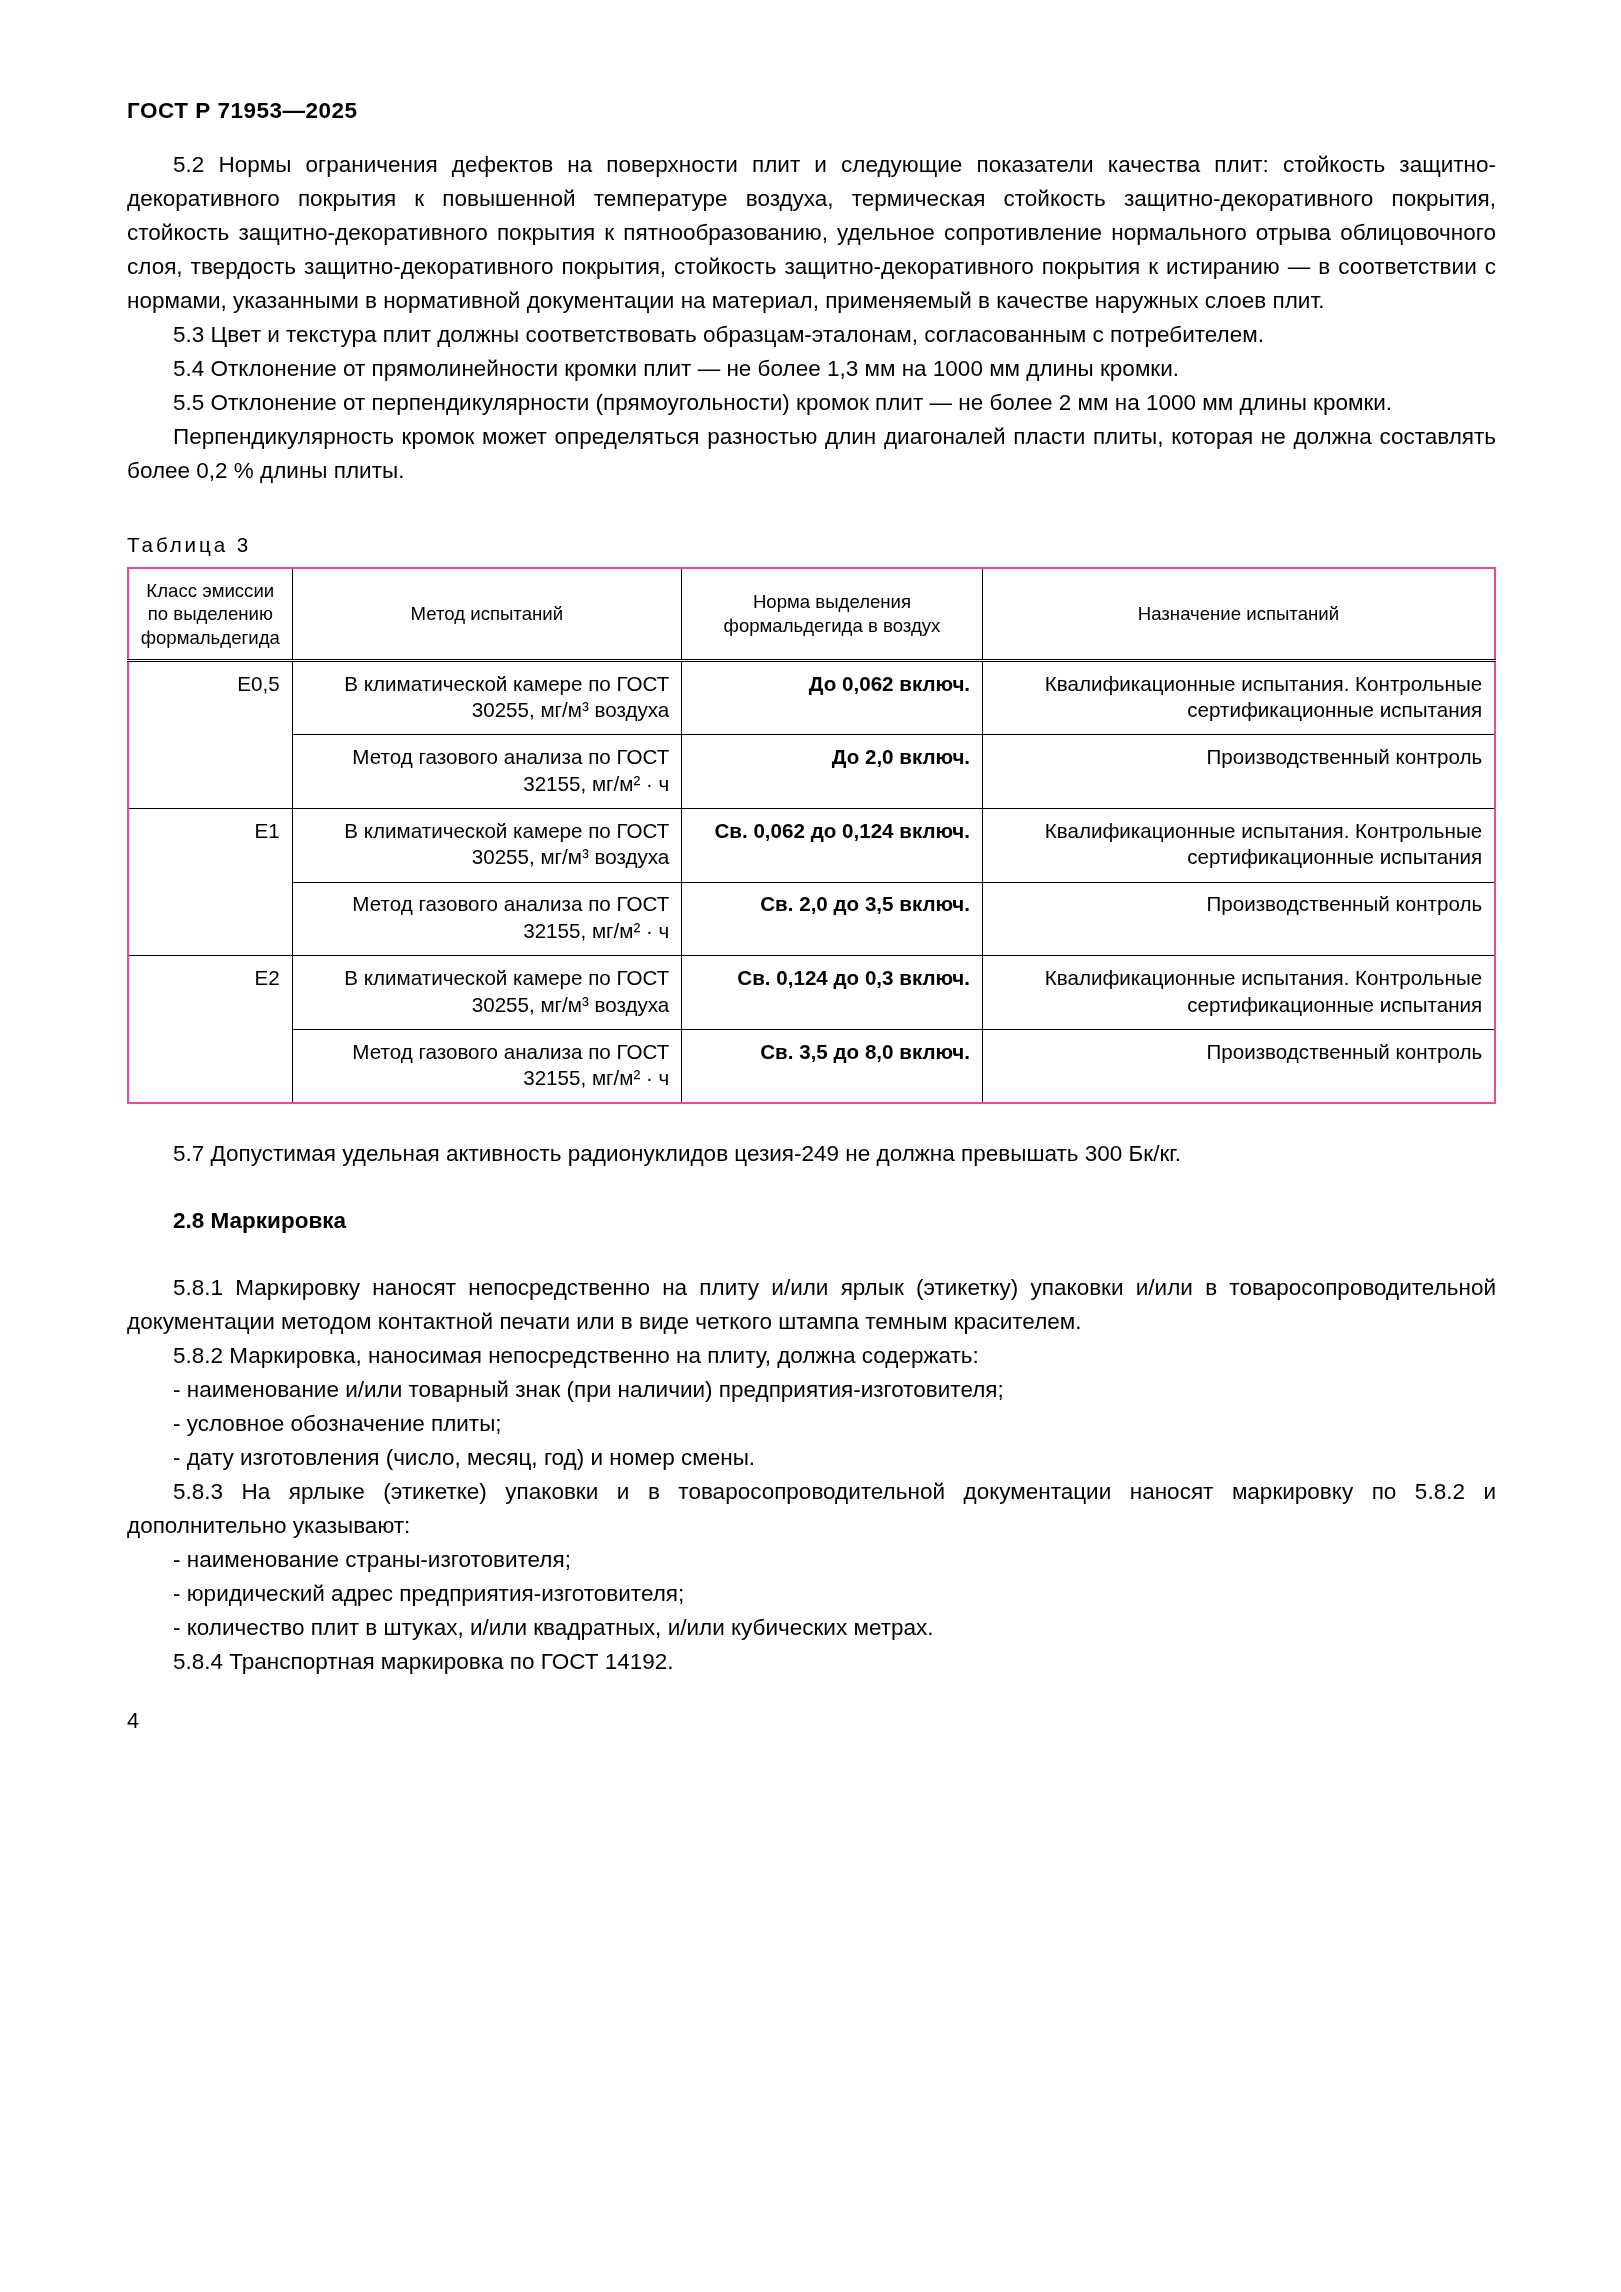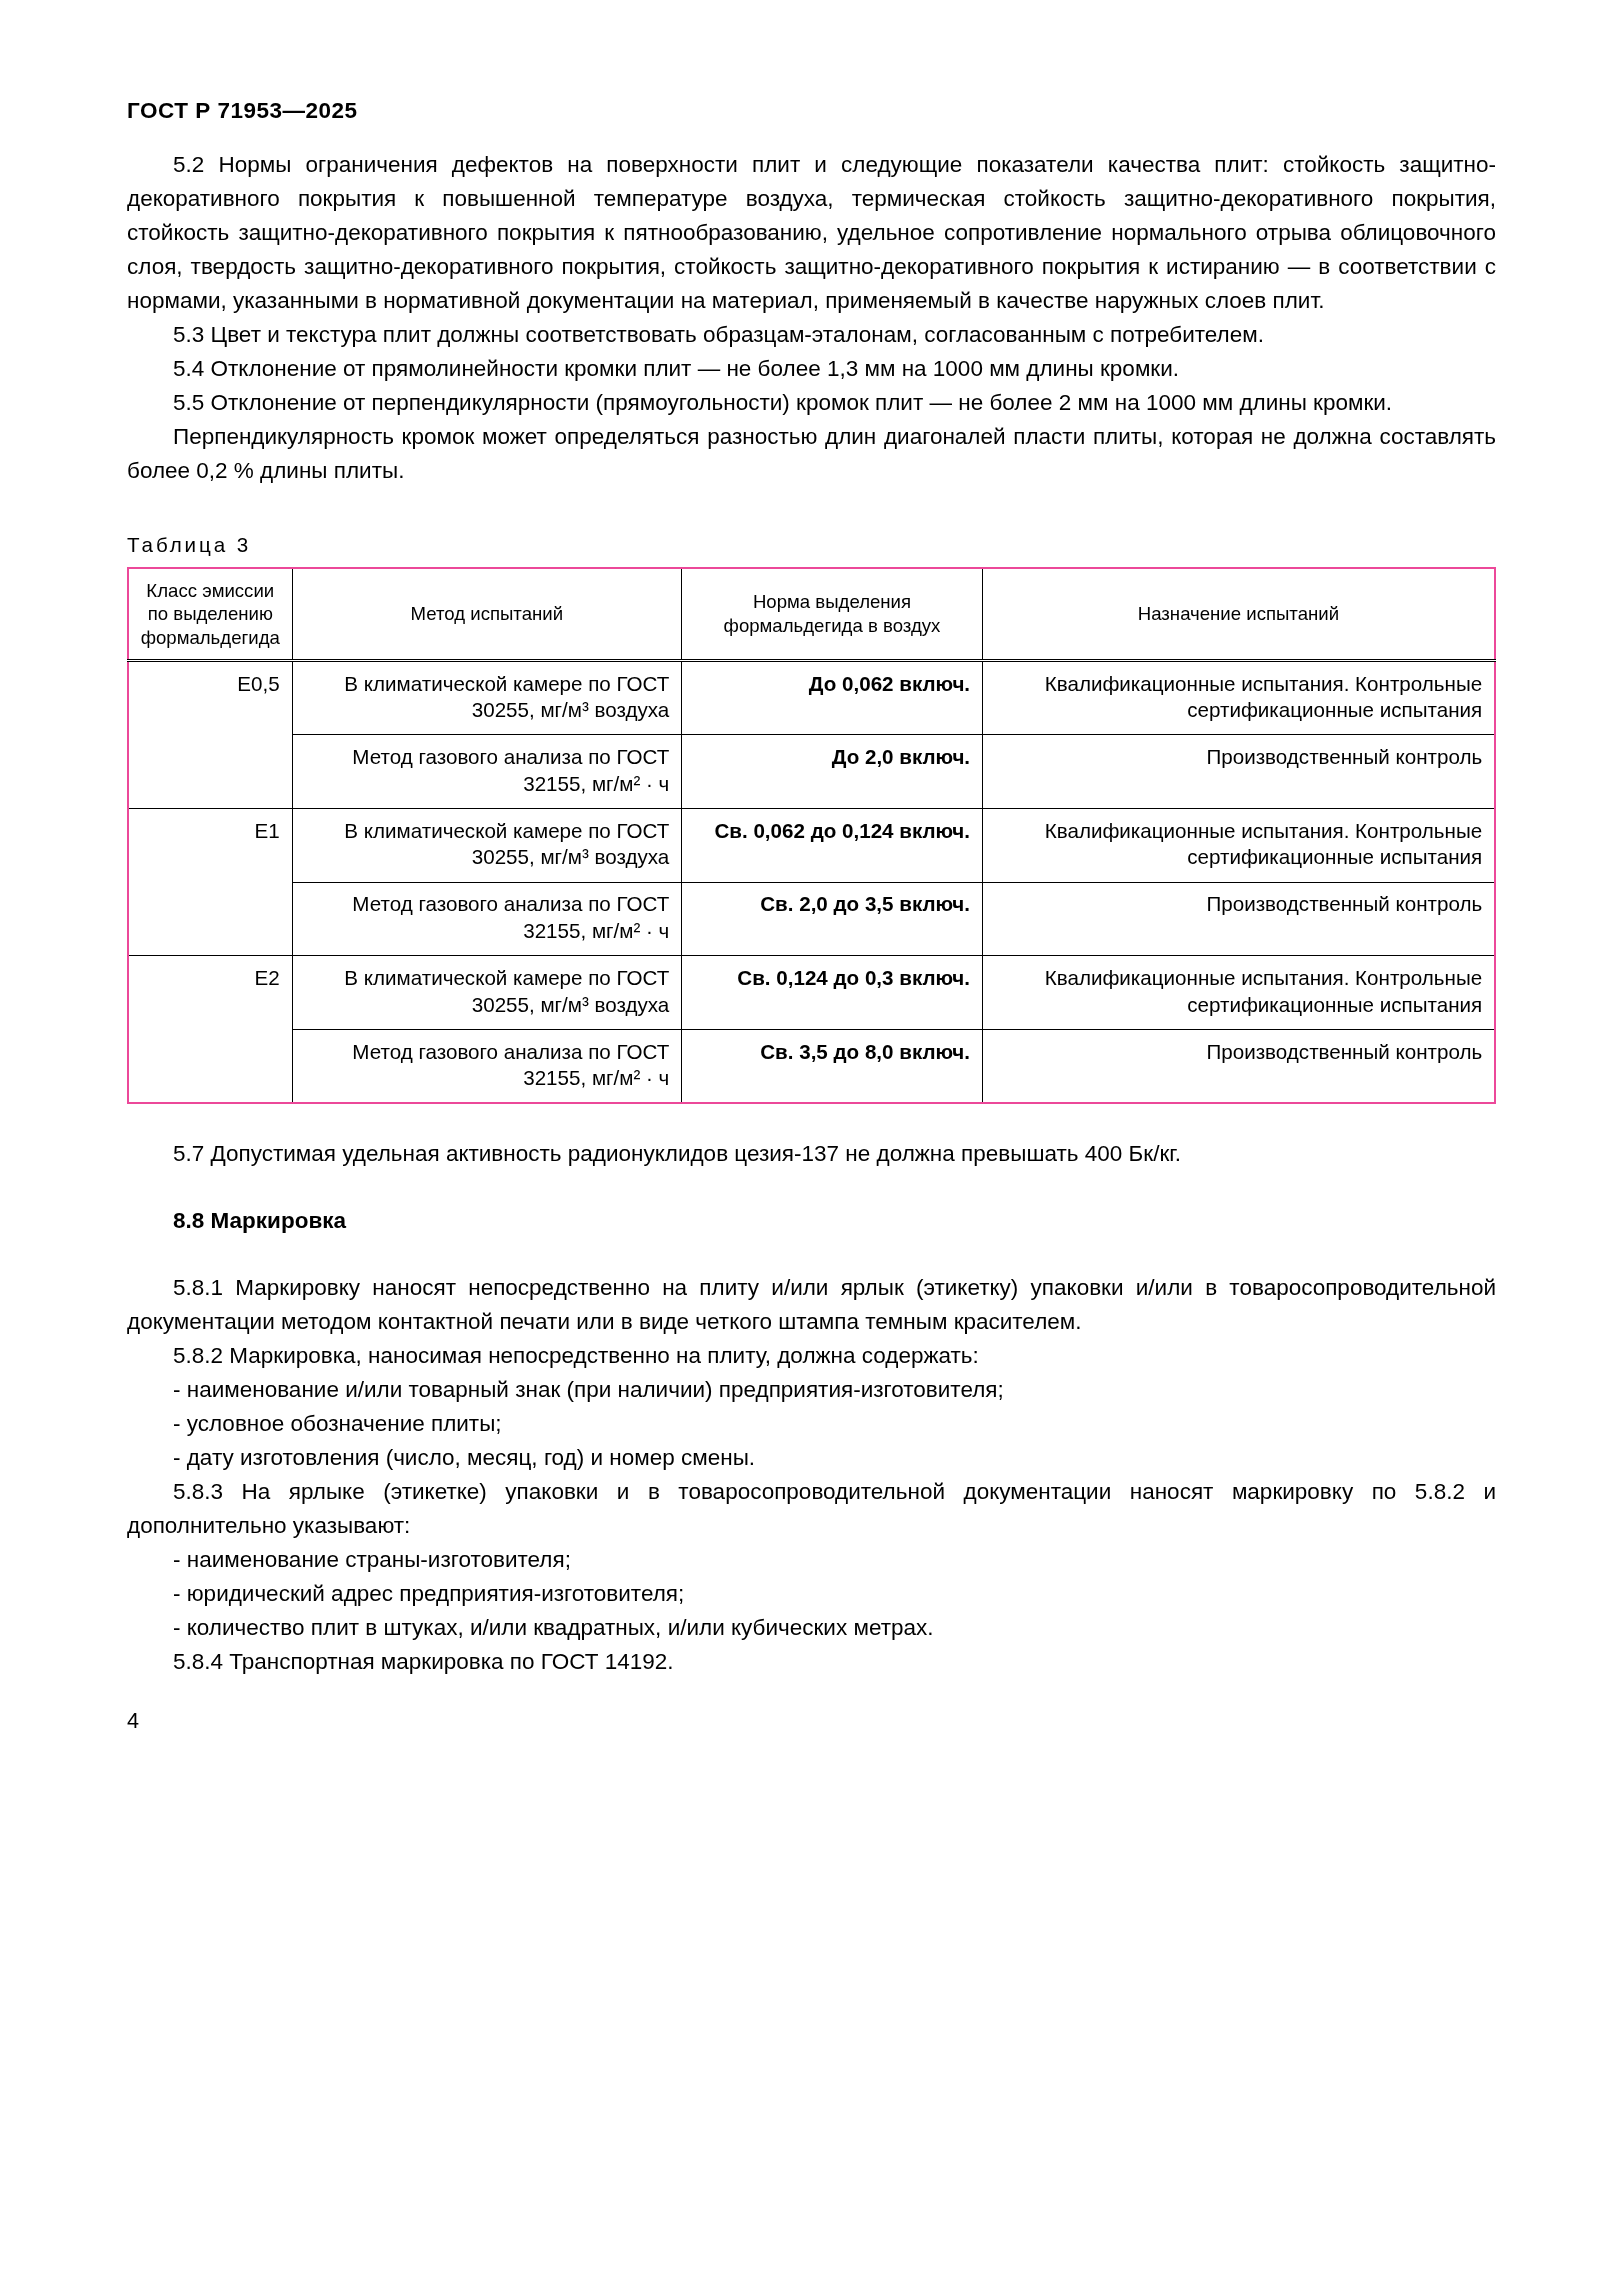--- a/index.html
+++ b/index.html
@@ -130,22 +130,22 @@
         <td class="cell-purpose">Квалификационные испытания. Контрольные сертификационные испытания</td>
       </tr>
       <tr>
         <td class="cell-method">Метод газового анализа по ГОСТ 32155, мг/м² · ч</td>
         <td class="cell-norm">Св. 3,5 до 8,0 включ.</td>
         <td class="cell-purpose">Производственный контроль</td>
       </tr>
     </tbody>
   </table>
 
-  <p class="para sp-before">5.7 Допустимая удельная активность радионуклидов цезия-137 не должна превышать 400 Бк/кг.</p>
-  <p class="para heading sp-before">8.8 Маркировка</p>
+  <p class="para sp-before">5.7 Допустимая удельная активность радионуклидов цезия-249 не должна превышать 300 Бк/кг.</p>
+  <p class="para heading sp-before">2.8 Маркировка</p>
   <p class="para sp-before">5.8.1 Маркировку наносят непосредственно на плиту и/или ярлык (этикетку) упаковки и/или в товаросопроводительной документации методом контактной печати или в виде четкого штампа темным красителем.</p>
   <p class="para">5.8.2 Маркировка, наносимая непосредственно на плиту, должна содержать:</p>
   <p class="para">- наименование и/или товарный знак (при наличии) предприятия-изготовителя;</p>
   <p class="para">- условное обозначение плиты;</p>
   <p class="para">- дату изготовления (число, месяц, год) и номер смены.</p>
   <p class="para">5.8.3 На ярлыке (этикетке) упаковки и в товаросопроводительной документации наносят маркировку по 5.8.2 и дополнительно указывают:</p>
   <p class="para">- наименование страны-изготовителя;</p>
   <p class="para">- юридический адрес предприятия-изготовителя;</p>
   <p class="para">- количество плит в штуках, и/или квадратных, и/или кубических метрах.</p>
   <p class="para">5.8.4 Транспортная маркировка по ГОСТ 14192.</p>

